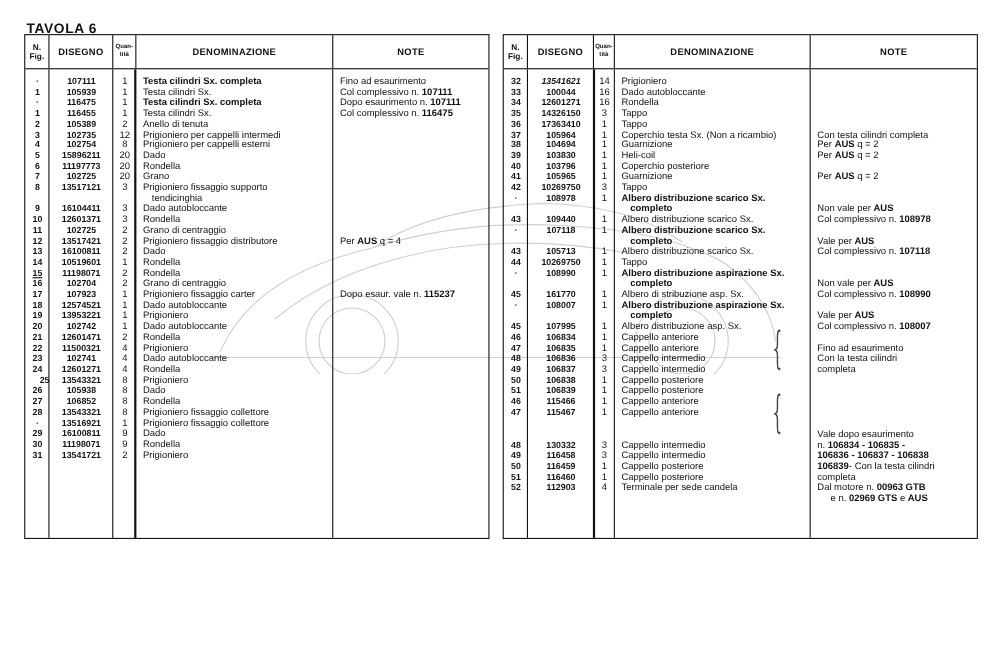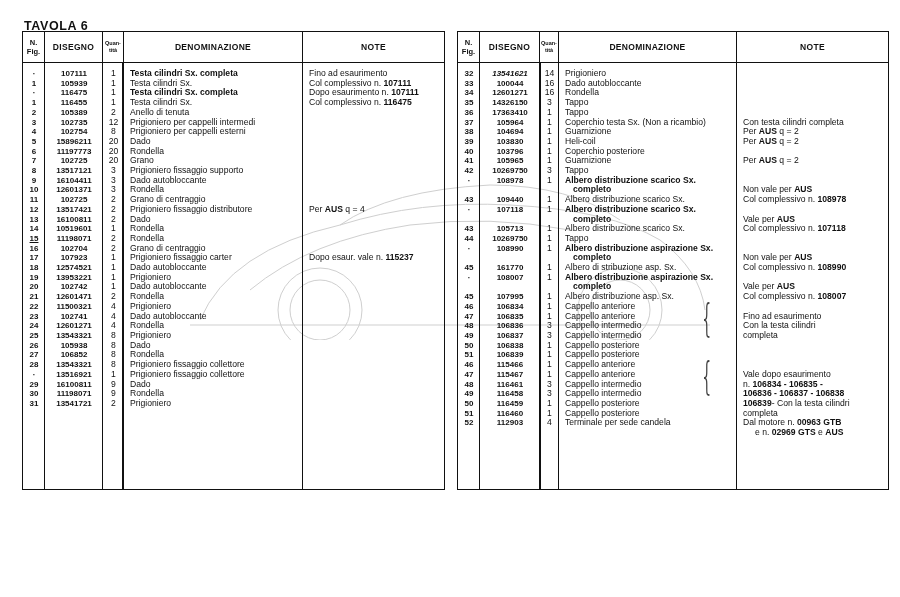--- a/index.html
+++ b/index.html
@@ -148,20 +148,27 @@
           <div class="c-note" style="flex: 1 1 0%;"></div>
         </div>
         <div class="row">
           <div class="c-fig" style="width: 22px;">8</div>
           <div class="c-dis" style="width: 58px;">13517121</div>
           <div class="c-qty" style="width: 21px;">3</div>
           <div class="c-den" style="width: 179px;">Prigioniero fissaggio supporto</div>
           <div class="c-note" style="flex: 1 1 0%;"></div>
         </div>
         <div class="row">
+          <div class="c-fig" style="width: 22px;"></div>
+          <div class="c-dis" style="width: 58px;"></div>
+          <div class="c-qty" style="width: 21px;"></div>
+          <div class="c-den indent" style="width: 179px;">tendicinghia</div>
+          <div class="c-note" style="flex: 1 1 0%;"></div>
+        </div>
+        <div class="row">
           <div class="c-fig" style="width: 22px;">9</div>
           <div class="c-dis" style="width: 58px;">16104411</div>
           <div class="c-qty" style="width: 21px;">3</div>
           <div class="c-den" style="width: 179px;">Dado autobloccante</div>
           <div class="c-note" style="flex: 1 1 0%;"></div>
         </div>
         <div class="row">
           <div class="c-fig" style="width: 22px;">10</div>
           <div class="c-dis" style="width: 58px;">12601371</div>
           <div class="c-qty" style="width: 21px;">3</div>
@@ -260,21 +267,21 @@
           <div class="c-note" style="flex: 1 1 0%;"></div>
         </div>
         <div class="row">
           <div class="c-fig" style="width: 22px;">24</div>
           <div class="c-dis" style="width: 58px;">12601271</div>
           <div class="c-qty" style="width: 21px;">4</div>
           <div class="c-den" style="width: 179px;">Rondella</div>
           <div class="c-note" style="flex: 1 1 0%;"></div>
         </div>
         <div class="row">
-          <div class="c-fig" style="width: 22px;">25</div>
+          <div class="c-fig" style="width: 22px; text-align: right;">25</div>
           <div class="c-dis" style="width: 58px;">13543321</div>
           <div class="c-qty" style="width: 21px;">8</div>
           <div class="c-den" style="width: 179px;">Prigioniero</div>
           <div class="c-note" style="flex: 1 1 0%;"></div>
         </div>
         <div class="row">
           <div class="c-fig" style="width: 22px;">26</div>
           <div class="c-dis" style="width: 58px;">105938</div>
           <div class="c-qty" style="width: 21px;">8</div>
           <div class="c-den" style="width: 179px;">Dado</div>
@@ -555,25 +562,25 @@
           <div class="c-dis" style="width: 60px;">115466</div>
           <div class="c-qty" style="width: 19px;">1</div>
           <div class="c-den" style="width: 178px;">Cappello anteriore</div>
           <div class="c-note" style="flex: 1 1 0%;"></div>
         </div>
         <div class="row">
           <div class="c-fig" style="width: 22px;">47</div>
           <div class="c-dis" style="width: 60px;">115467</div>
           <div class="c-qty" style="width: 19px;">1</div>
           <div class="c-den" style="width: 178px;">Cappello anteriore</div>
-          <div class="c-note" style="flex: 1 1 0%;">Vale dopo esaurimento</div>
+          <div class="c-note" style="flex: 1 1 0%; margin-top: 20px;">Vale dopo esaurimento</div>
         </div>
         <div class="row">
           <div class="c-fig" style="width: 22px;">48</div>
-          <div class="c-dis" style="width: 60px;">116461</div>
+          <div class="c-dis" style="width: 60px;">130332</div>
           <div class="c-qty" style="width: 19px;">3</div>
           <div class="c-den" style="width: 178px;">Cappello intermedio</div>
           <div class="c-note" style="flex: 1 1 0%;">n. <span class="b">106834 - 106835 -</span></div>
         </div>
         <div class="row">
           <div class="c-fig" style="width: 22px;">49</div>
           <div class="c-dis" style="width: 60px;">116458</div>
           <div class="c-qty" style="width: 19px;">3</div>
           <div class="c-den" style="width: 178px;">Cappello intermedio</div>
           <div class="c-note" style="flex: 1 1 0%;"><span class="b">106836 - 106837 - 106838</span></div>

